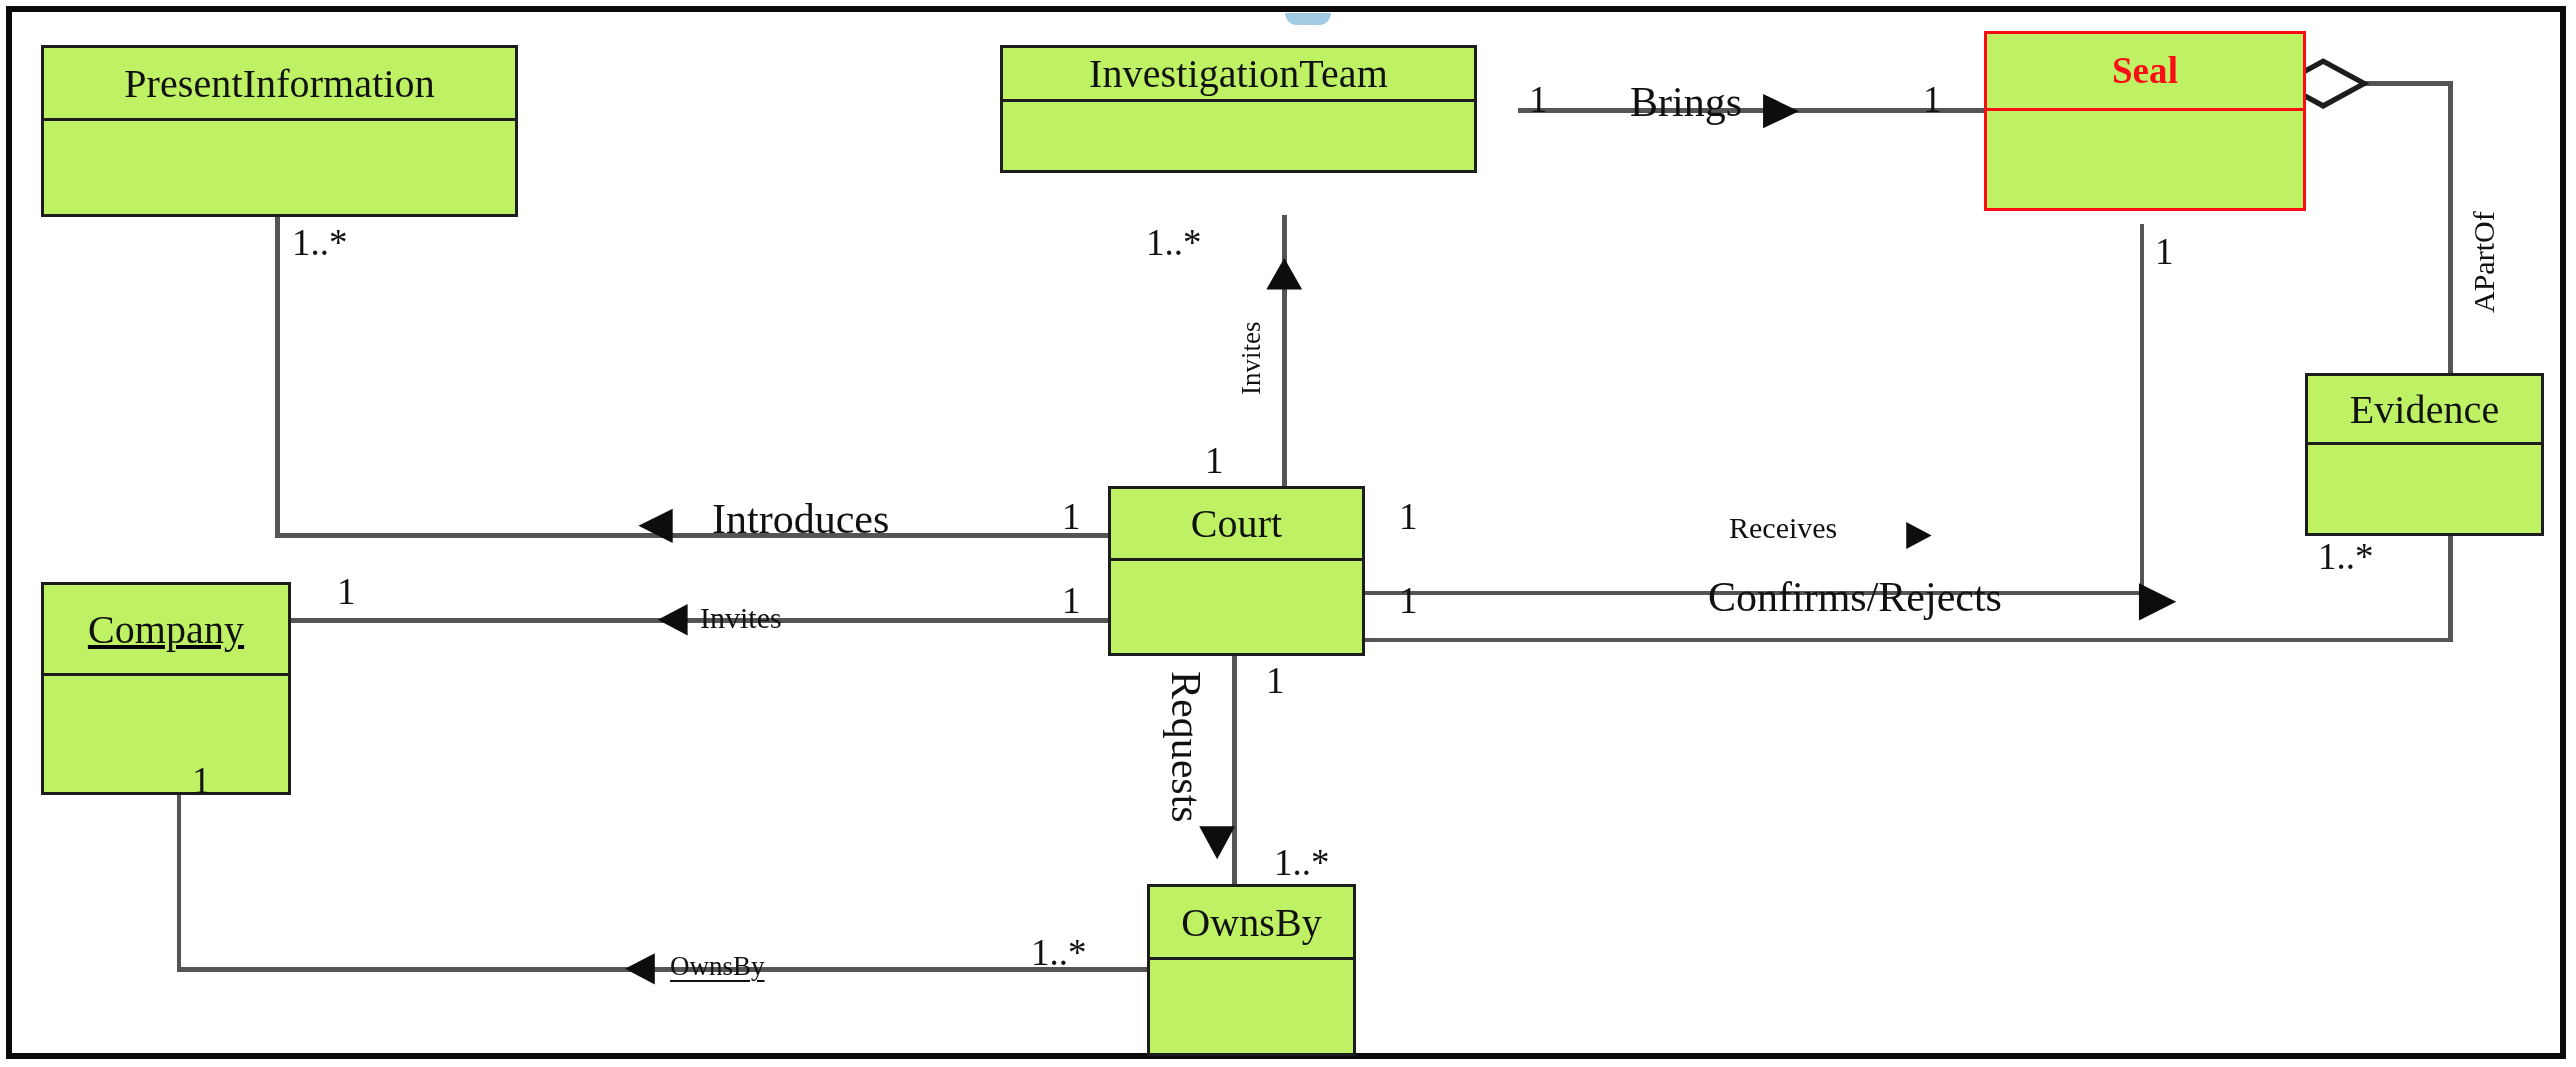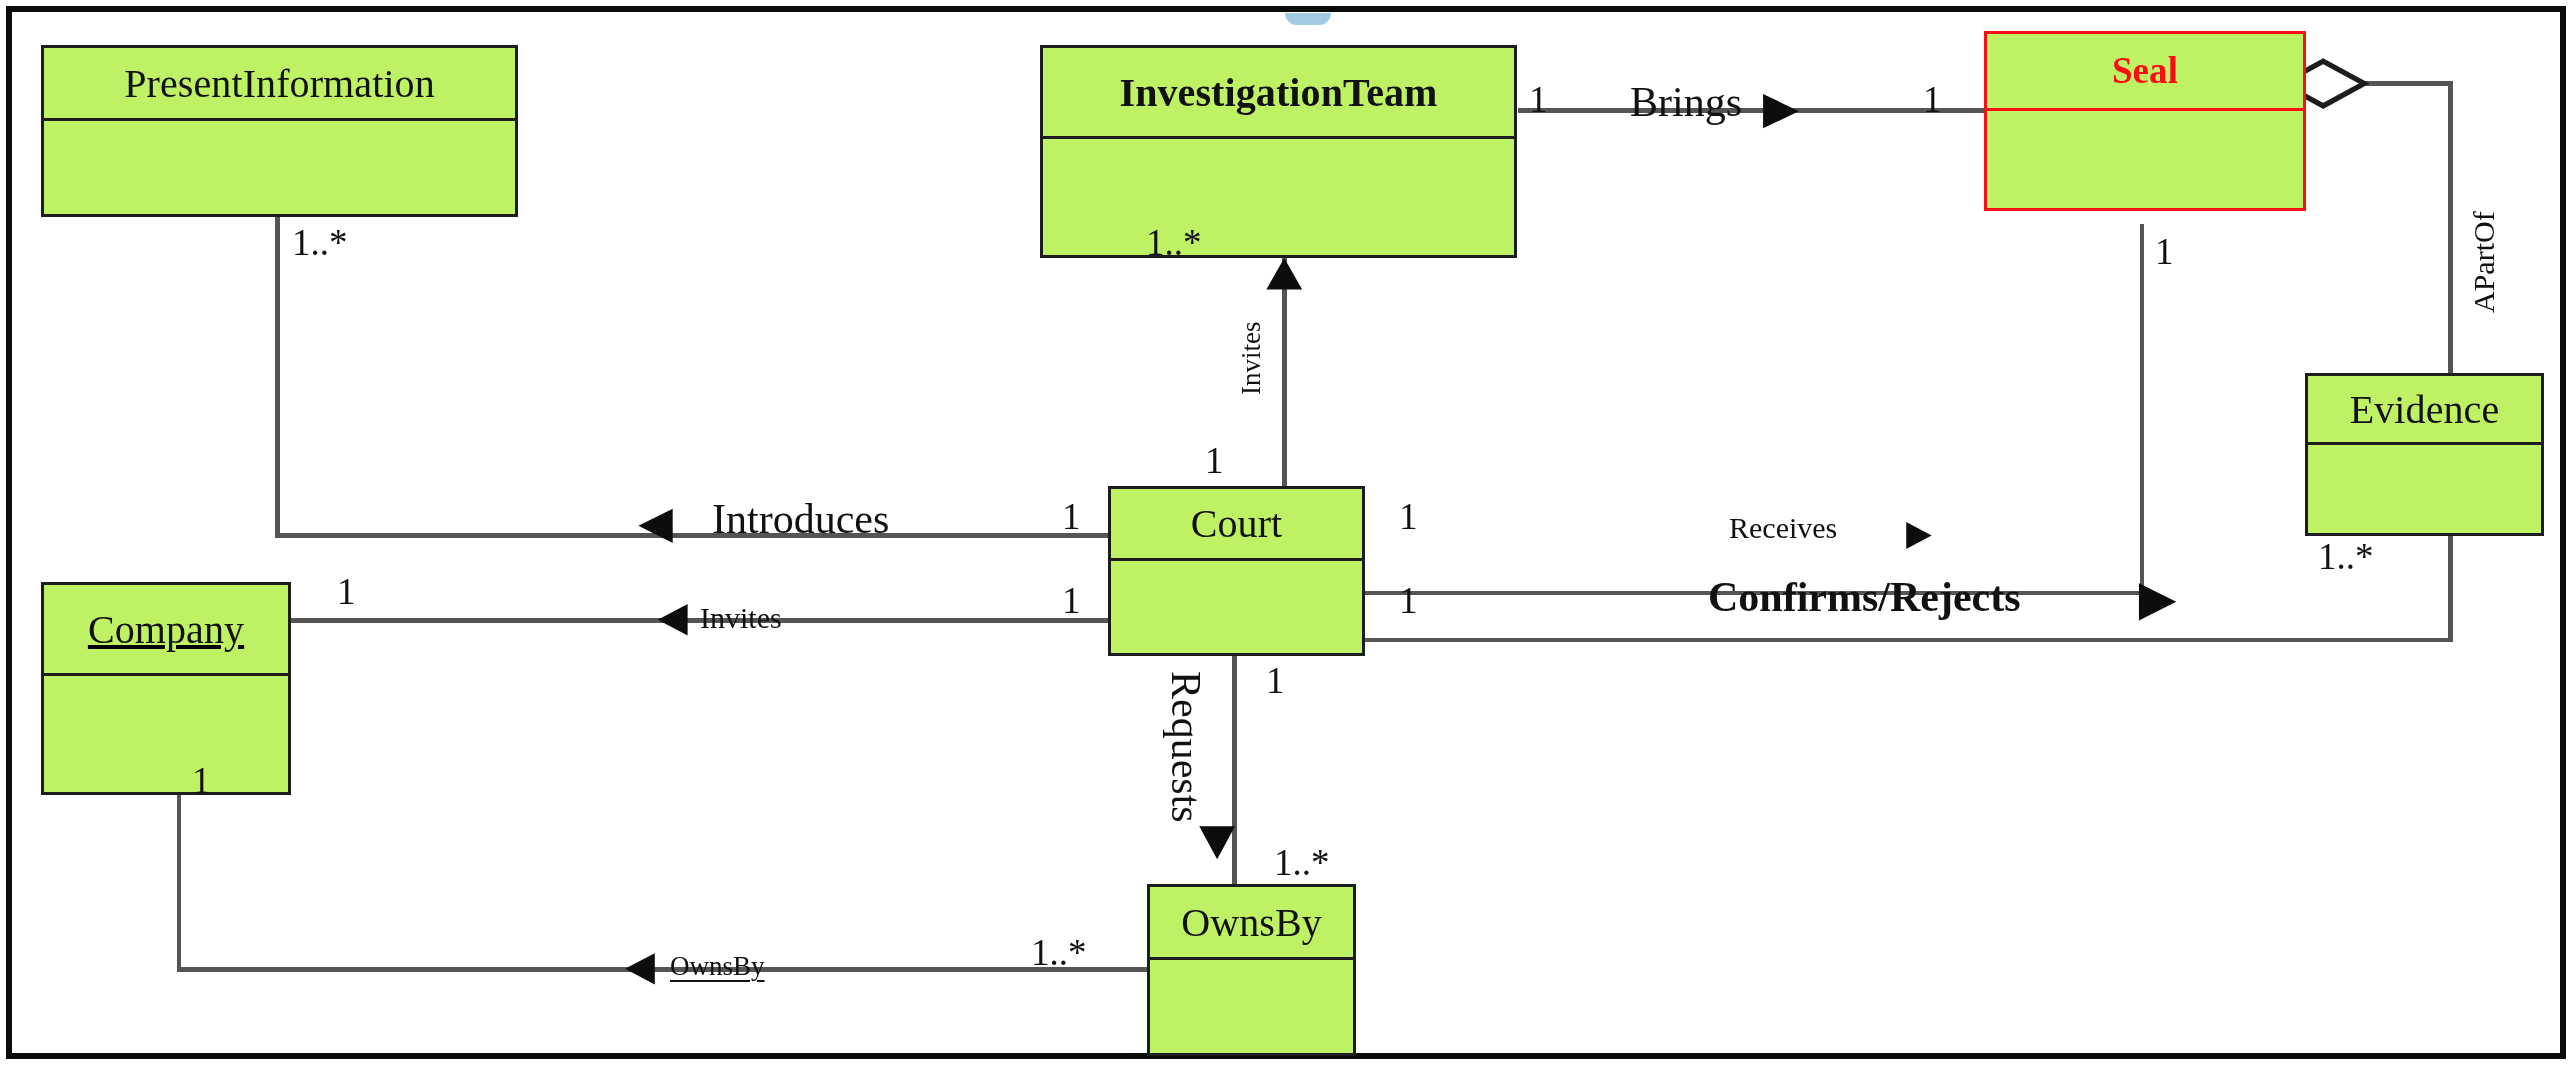--- a/index.html
+++ b/index.html
@@ -68,21 +68,21 @@
     <polygon points="922,810 922,852 882,831" fill="#0d0d0d"></polygon>
     <polygon points="1608,1108 1656,1108 1632,1152" fill="#0d0d0d"></polygon>
     <polygon points="878,1278 878,1320 838,1299" fill="#0d0d0d"></polygon>
   </svg>
 
   <div class="cls" style="left:41px;top:45px;width:477px;height:172px;">
     <div class="nm">PresentInformation</div>
     <div class="bd"></div>
   </div>
 
-  <div class="cls" style="left:1040px;top:45px;width:477px;height:213px;font-weight:bold;">
+  <div class="cls" style="left:1000px;top:45px;width:477px;height:128px;">
     <div class="nm">InvestigationTeam</div>
     <div class="bd"></div>
   </div>
 
   <div class="cls red" style="left:1984px;top:31px;width:322px;height:180px;">
     <div class="nm">Seal</div>
     <div class="bd"></div>
   </div>
 
   <div class="cls" style="left:2305px;top:373px;width:239px;height:163px;">
@@ -101,21 +101,21 @@
   </div>
 
   <div class="cls" style="left:1147px;top:884px;width:209px;height:172px;">
     <div class="nm">OwnsBy</div>
     <div class="bd"></div>
   </div>
 
   <div class="lbl rel" style="left:712px;top:498px;">Introduces</div>
   <div class="lbl rel" style="left:1630px;top:81px;">Brings</div>
   <div class="lbl rel-sm" style="left:1729px;top:513px;">Receives</div>
-  <div class="lbl rel" style="left:1708px;top:576px;font-weight:bold;">Confirms/Rejects</div>
+  <div class="lbl rel" style="left:1708px;top:576px;">Confirms/Rejects</div>
   <div class="lbl rel-sm" style="left:700px;top:603px;">Invites</div>
   <div class="lbl rel-xs u" style="left:670px;top:953px;">OwnsBy</div>
 
   <div class="lbl rel-xs rotL" style="left:1238px;top:395px;">Invites</div>
   <div class="lbl rel rotR" style="left:1207px;top:671px;">Requests</div>
   <div class="lbl rel-sm rotL" style="left:2469px;top:313px;">APartOf</div>
 
   <div class="lbl mult" style="left:292px;top:224px;">1..*</div>
   <div class="lbl mult" style="left:1146px;top:224px;">1..*</div>
   <div class="lbl mult" style="left:1529px;top:81px;">1</div>

